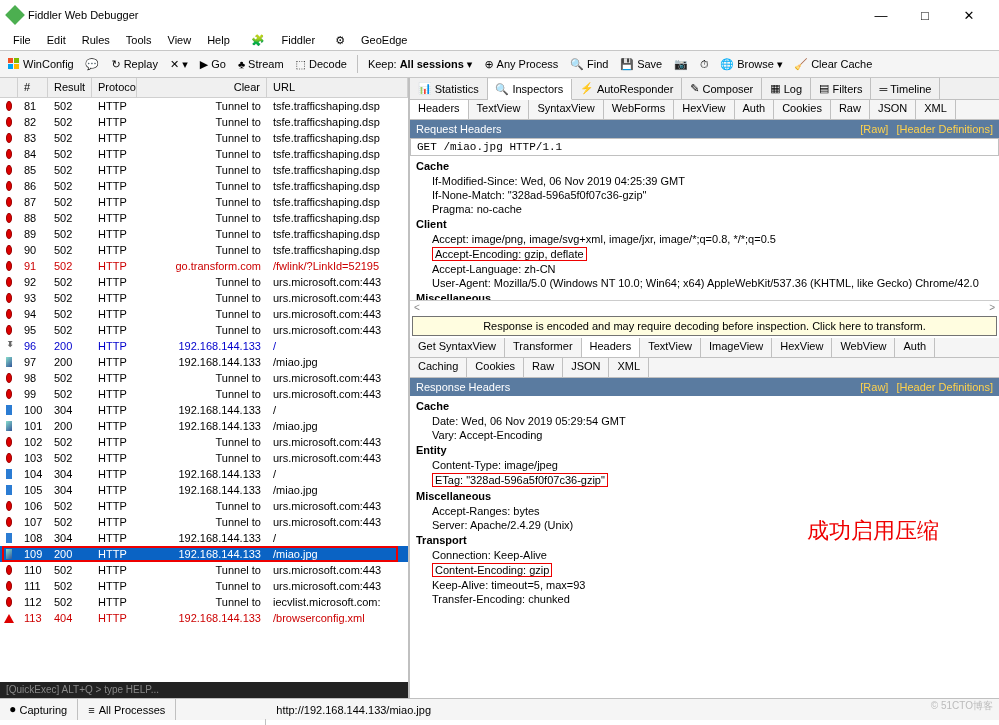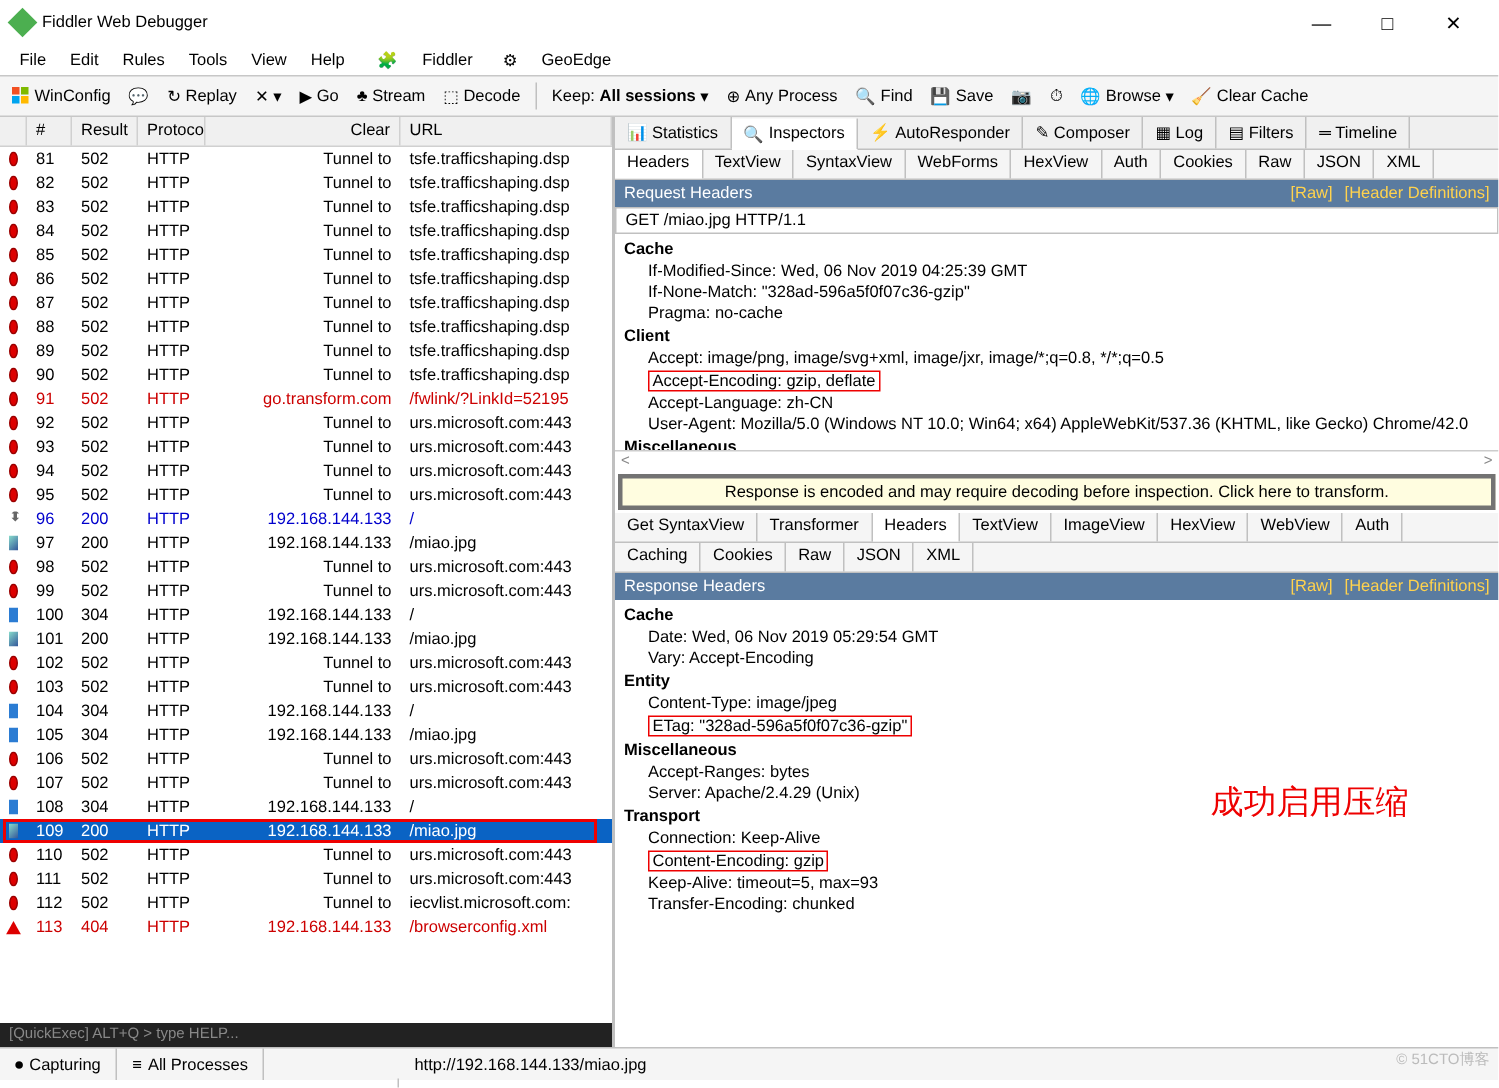--- a/index.html
+++ b/index.html
@@ -49,27 +49,27 @@
 .sb-item { padding: 0 10px; border-right: 1px solid #c0c0c0; height: 100%; display: flex; align-items: center; gap: 4px; }
 .right-pane { flex: 1; display: flex; flex-direction: column; }
 .tabs { display: flex; height: 22px; background: #f0f0f0; border-bottom: 1px solid #c0c0c0; font-size: 11px; }
 .tab { padding: 3px 8px; border-right: 1px solid #c0c0c0; display: flex; align-items: center; gap: 3px; }
 .tab.active { background: #fff; border-bottom: 1px solid #fff; position: relative; top: 1px; }
 .subtabs { display: flex; height: 20px; background: #f5f5f5; font-size: 11px; border-bottom: 1px solid #c0c0c0; }
 .subtab { padding: 2px 8px; border-right: 1px solid #c0c0c0; }
 .subtab.active { background: #fff; }
 .section-hdr { background: #5a7ba0; color: #fff; padding: 2px 6px; font-size: 11px; display: flex; justify-content: space-between; align-items: center; height: 18px; }
 .section-hdr a { color: #ffd24d; text-decoration: none; margin-left: 8px; }
-.codeline { font-family: Liberation Sans, sans-serif; font-size: 11px; padding: 2px 6px; border: 1px solid #c0c0c0; margin: 0; background: #fff; }
+.codeline { font-family: Liberation Mono, monospace; font-size: 11px; padding: 2px 6px; border: 1px solid #c0c0c0; margin: 0; background: #fff; }
 .tree { font-size: 11px; padding: 2px 4px; background: #fff; }
 .tree-hdr { font-weight: bold; padding: 2px 2px; }
 .tree-item { padding: 1px 2px 1px 18px; }
 .red-box2 { border: 1px solid #e00; display: inline-block; padding: 0 2px; }
 .annotation { position: absolute; right: 50px; top: 500px; color: #e00; font-size: 22px; font-family: Liberation Mono, monospace; }
-.warn-bar { background: #fffde0; border: 3px solid #737373; padding: 3px 6px; font-size: 11px; text-align: center; margin: 2px; }
+.warn-bar { background: #fffde0; border: 1px solid #737373; padding: 3px 6px; font-size: 11px; text-align: center; margin: 2px; }
 .scroll-hint { display: flex; justify-content: space-between; padding: 0 4px; border-top: 1px solid #ccc; height: 14px; font-size: 10px; color: #888; align-items: center; }
 .resp-tree-wrap { position: relative; flex: 1; overflow: hidden; }
 .watermark { position: absolute; right: 6px; bottom: 12px; color: #bbb; font-size: 10px; }
 svg.small-ic { width: 12px; height: 12px; }
 </style>
 </head>
 <body>
 
 <div class="titlebar">
   <div class="titlebar-left">

